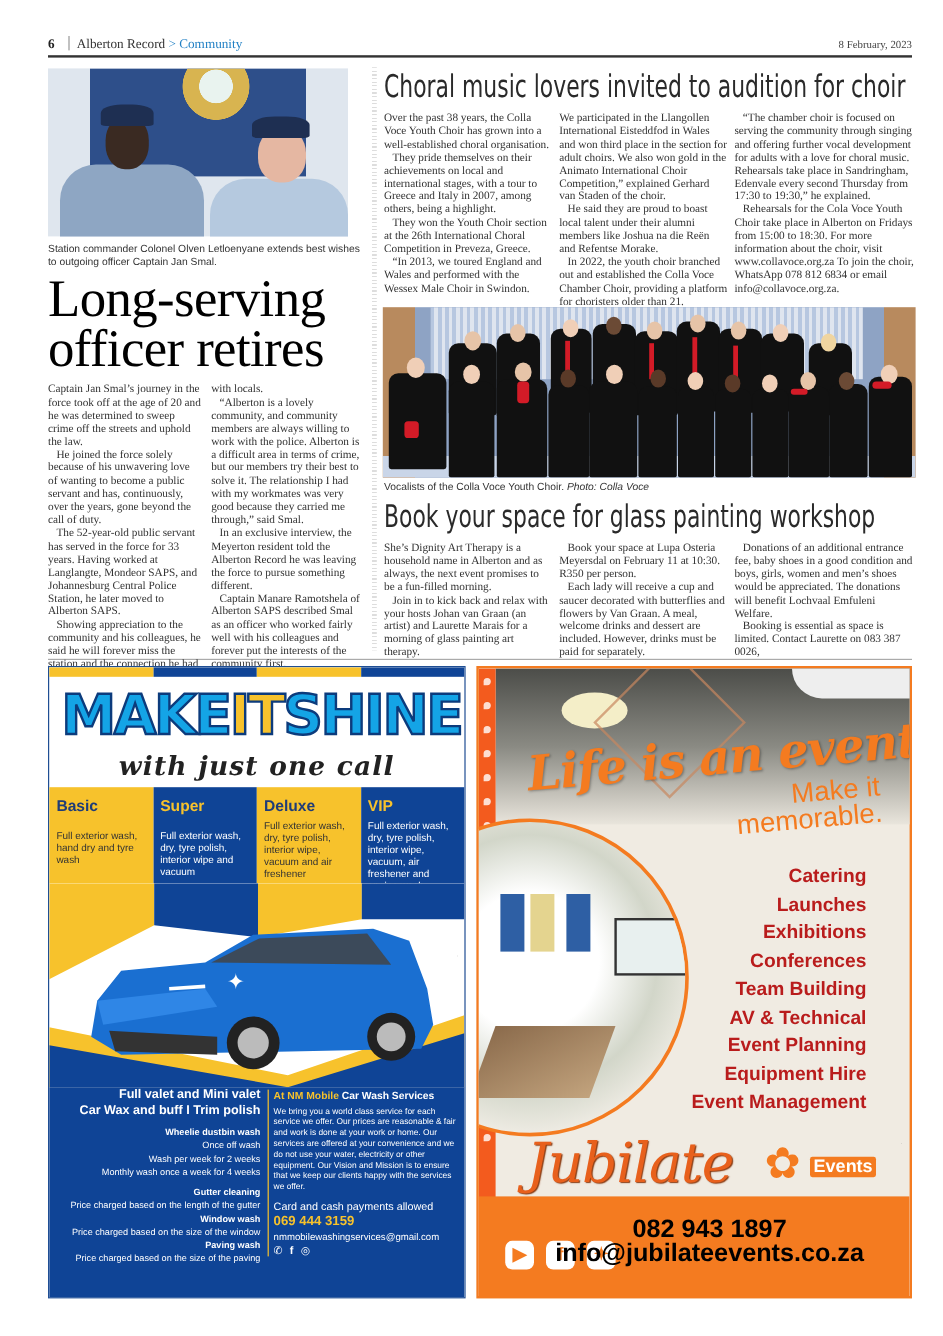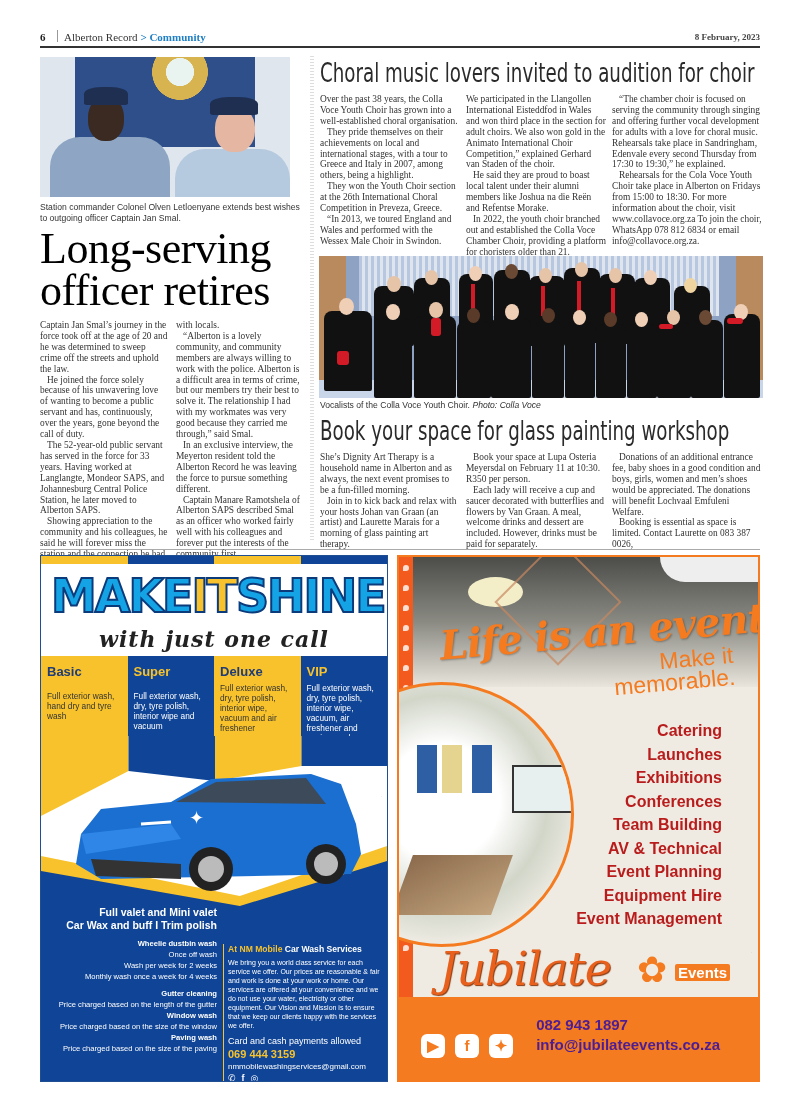--- a/index.html
+++ b/index.html
@@ -3,22 +3,22 @@
 <meta charset="utf-8">
 <style>
   * { box-sizing: border-box; margin: 0; padding: 0; }
   html, body { width: 786px; height: 1113px; background: #fff; overflow: hidden; }
   body { position: relative; font-family: "Liberation Serif", serif; color: #222; }
 
   .header { position: absolute; left: 40px; top: 28px; width: 720px; height: 20px; border-bottom: 2px solid #333; }
   .header .pg { position: absolute; left: 0; top: 3px; font-weight: bold; font-size: 11px; }
   .header .sep { position: absolute; left: 17px; top: 2px; width: 1px; height: 12px; background: #999; }
   .header .pub { position: absolute; left: 24px; top: 3px; font-size: 11px; color: #333; }
-  .header .pub .sec { color: #1f7fc4; font-weight: bold; }
-  .header .date { position: absolute; right: 0; top: 4px; font-size: 9px; color: #444; font-weight: bold; }
+  .header .pub .sec { color: #1f7fc4; font-weight: normal; }
+  .header .date { position: absolute; right: 0; top: 4px; font-size: 9px; color: #444; }
 
   .vrule { position: absolute; left: 310px; top: 56px; width: 4px; height: 486px;
     background: repeating-linear-gradient(to bottom, #ddd 0 1px, #fff 1px 3px); }
   .hrule { position: absolute; left: 40px; top: 549px; width: 720px; height: 1px; background: #aaa; }
 
   
   .photo1 { position: absolute; left: 40px; top: 57px; width: 250px; height: 140px; background: #dfe6ee; overflow: hidden; }
   .photo1 .board { position: absolute; left: 35px; top: 0; width: 180px; height: 90px; background: #2e4f8a; }
   .photo1 .star { position: absolute; left: 110px; top: 0; width: 60px; height: 50px; background: radial-gradient(circle at 50% 30%, #e9f3ef 0 30%, #d8b450 31% 60%, transparent 61%); }
   .photo1 .man1 { position: absolute; left: 10px; top: 30px; width: 110px; height: 115px; }
@@ -66,21 +66,21 @@
   .ad1 .tier.y .desc { color: #333; }
   .ad1 .tier.b { background: #0f4496; color: #f7c22c; }
   .ad1 .tier.b .desc { color: #fff; }
   .ad1 .wedge { position: absolute; left: 0; top: 180px; width: 100%; height: 170px; }
   .ad1 .bottom { position: absolute; left: 0; top: 350px; width: 100%; height: 177px; background: #0f4496; }
   .ad1 .car { position: absolute; left: 20px; top: 208px; width: 310px; height: 130px; }
   .ad1 .leftinfo { position: absolute; left: 4px; top: 350px; width: 172px; text-align: right; font-family: "Liberation Sans", sans-serif; color: #fff; }
   .ad1 .leftinfo .big { font-size: 10.5px; font-weight: bold; line-height: 13px; }
   .ad1 .leftinfo .sub { font-size: 7.6px; line-height: 11px; }
   .ad1 .leftinfo .sub b { font-weight: bold; }
-  .ad1 .rightinfo { position: absolute; left: 182px; top: 352px; width: 160px; border-left: 1px solid #f7c22c; padding-left: 4px; font-family: "Liberation Sans", sans-serif; color: #fff; margin-top: 36px; }
+  .ad1 .rightinfo { position: absolute; left: 182px; top: 352px; width: 160px; border-left: 1px solid #f7c22c; padding-left: 4px; font-family: "Liberation Sans", sans-serif; color: #fff; }
   .ad1 .rightinfo .h { font-size: 8.6px; font-weight: bold; }
   .ad1 .rightinfo .h span.y { color: #f7c22c; }
   .ad1 .rightinfo .body { font-size: 7px; line-height: 9px; margin-top: 4px; }
   .ad1 .rightinfo .pay { font-size: 9px; margin-top: 6px; }
   .ad1 .rightinfo .phone { font-size: 11px; font-weight: bold; color: #f7c22c; margin-top: 2px; }
   .ad1 .rightinfo .mail { font-size: 8px; margin-top: 2px; }
   .ad1 .rightinfo .social { font-size: 9px; margin-top: 2px; display: flex; gap: 6px; }
   .ad1 .credit { position: absolute; right: 3px; top: 240px; font-size: 4px; color: #999; writing-mode: vertical-rl; }
 
   
@@ -99,21 +99,21 @@
   .ad2 .circle .tablerow { position: absolute; left: 90px; top: 170px; width: 100px; height: 60px; background: linear-gradient(to bottom right, #8b6b4c, #c2a37d); transform: skewX(-20deg); }
   .ad2 .services { position: absolute; right: 36px; top: 162px; text-align: right; font-family: "Liberation Sans", sans-serif; font-weight: bold; font-size: 16px; line-height: 23.5px; color: #b91c1c; }
   .ad2 .logo { position: absolute; left: 40px; top: 385px; width: 310px; height: 60px; }
   .ad2 .logo .jub { position: absolute; left: 0; top: 0; font-family: "DejaVu Serif", serif; font-style: italic; font-size: 46px; color: #e8601c; text-shadow: 1px 1px 1px #8a3a10; letter-spacing: -1px; }
   .ad2 .logo .flower { position: absolute; left: 198px; top: 8px; font-size: 36px; color: #f47b20; line-height: 40px; }
   .ad2 .logo .ev { position: absolute; left: 236px; top: 22px; font-family: "Liberation Sans", sans-serif; font-weight: bold; font-size: 15px; color: #fff; background: #f47b20; padding: 0 3px; border-radius: 2px; }
   .ad2 .credit { position: absolute; right: 4px; top: 395px; font-size: 4px; color: #999; writing-mode: vertical-rl; }
   .ad2 .contact { position: absolute; left: 0; top: 440px; width: 100%; height: 85px; background: #f47b20; }
   .ad2 .contact .icons { position: absolute; left: 22px; top: 37px; display: flex; gap: 10px; }
   .ad2 .contact .icons span { width: 24px; height: 24px; background: #fff; border-radius: 6px; color: #f47b20; font-family: "Liberation Sans", sans-serif; font-weight: bold; font-size: 15px; line-height: 24px; text-align: center; }
-  .ad2 .contact .txt { position: absolute; right: 38px; top: 18px; text-align: left; font-family: "Liberation Sans", sans-serif; font-weight: bold; color: #4c1d95; font-size: 15px; line-height: 20px; }
+  .ad2 .contact .txt { position: absolute; right: 38px; top: 18px; text-align: center; font-family: "Liberation Sans", sans-serif; font-weight: bold; color: #000000; font-size: 21px; line-height: 20px; }
 </style>
 </head>
 <body>
 
 <div class="header">
   <span class="pg">6</span>
   <span class="sep"></span>
   <span class="pub"><span>Alberton Record</span><span class="sec"><span> &gt; </span><span>Community</span></span></span>
   <span class="date">8 February, 2023</span>
 </div>

